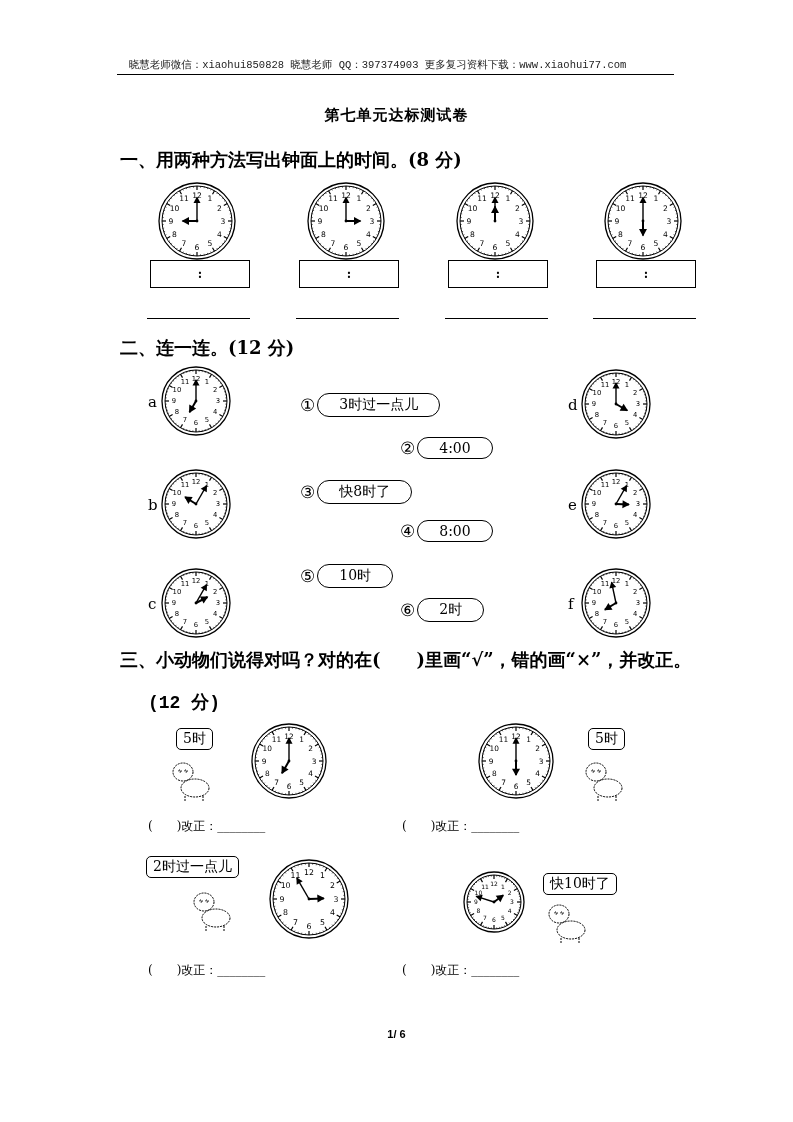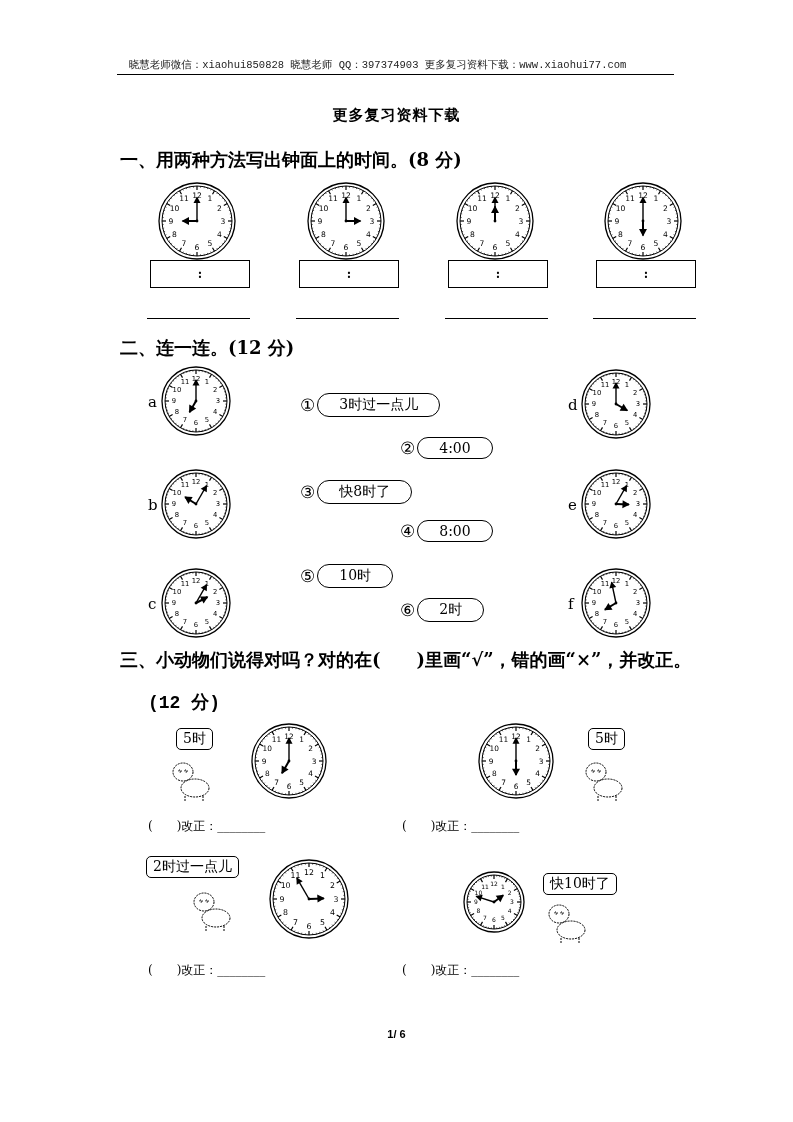--- a/index.html
+++ b/index.html
@@ -19,21 +19,21 @@
   .answer{position:absolute;font-size:12px;}
   .bubble{position:absolute;border:1.3px solid #000;border-radius:5px;font-size:14px;padding:1px 6px;background:#fff;}
   .animal{position:absolute;}
   .footer{left:0;top:1028px;width:793px;text-align:center;font-family:Liberation Sans, sans-serif;font-size:11px;font-weight:bold;}
 </style>
 </head>
 <body>
 
 <div class="abs header">晓慧老师微信：xiaohui850828  晓慧老师 QQ：397374903  更多复习资料下载：www.xiaohui77.com</div>
 <div class="abs header-rule"></div>
-<div class="abs title">更多复习资料下载</div>
+<div class="abs title">第七单元达标测试卷</div>
 
 <div class="abs sec" style="top:148px;">一、用两种方法写出钟面上的时间。(8 分)</div>
 <div id="s1">
     <div class="clock" style="left:157px;top:181px;"><svg width="80" height="80" viewBox="0 0 80 80" xmlns="http://www.w3.org/2000/svg">
         <circle cx="40" cy="40" r="38" fill="#fff" stroke="#000" stroke-width="1.3"></circle>
         <circle cx="40" cy="40" r="35" fill="none" stroke="#000" stroke-width="1"></circle>
         <line x1="40.0" y1="5.0" x2="40.0" y2="9.0" stroke="#000" stroke-width="1.2"></line>
         <line x1="43.7" y1="5.2" x2="43.5" y2="6.7" stroke="#000" stroke-width="0.6"></line>
         <line x1="47.3" y1="5.8" x2="47.0" y2="7.2" stroke="#000" stroke-width="0.6"></line>
         <line x1="50.8" y1="6.7" x2="50.4" y2="8.1" stroke="#000" stroke-width="0.6"></line>

